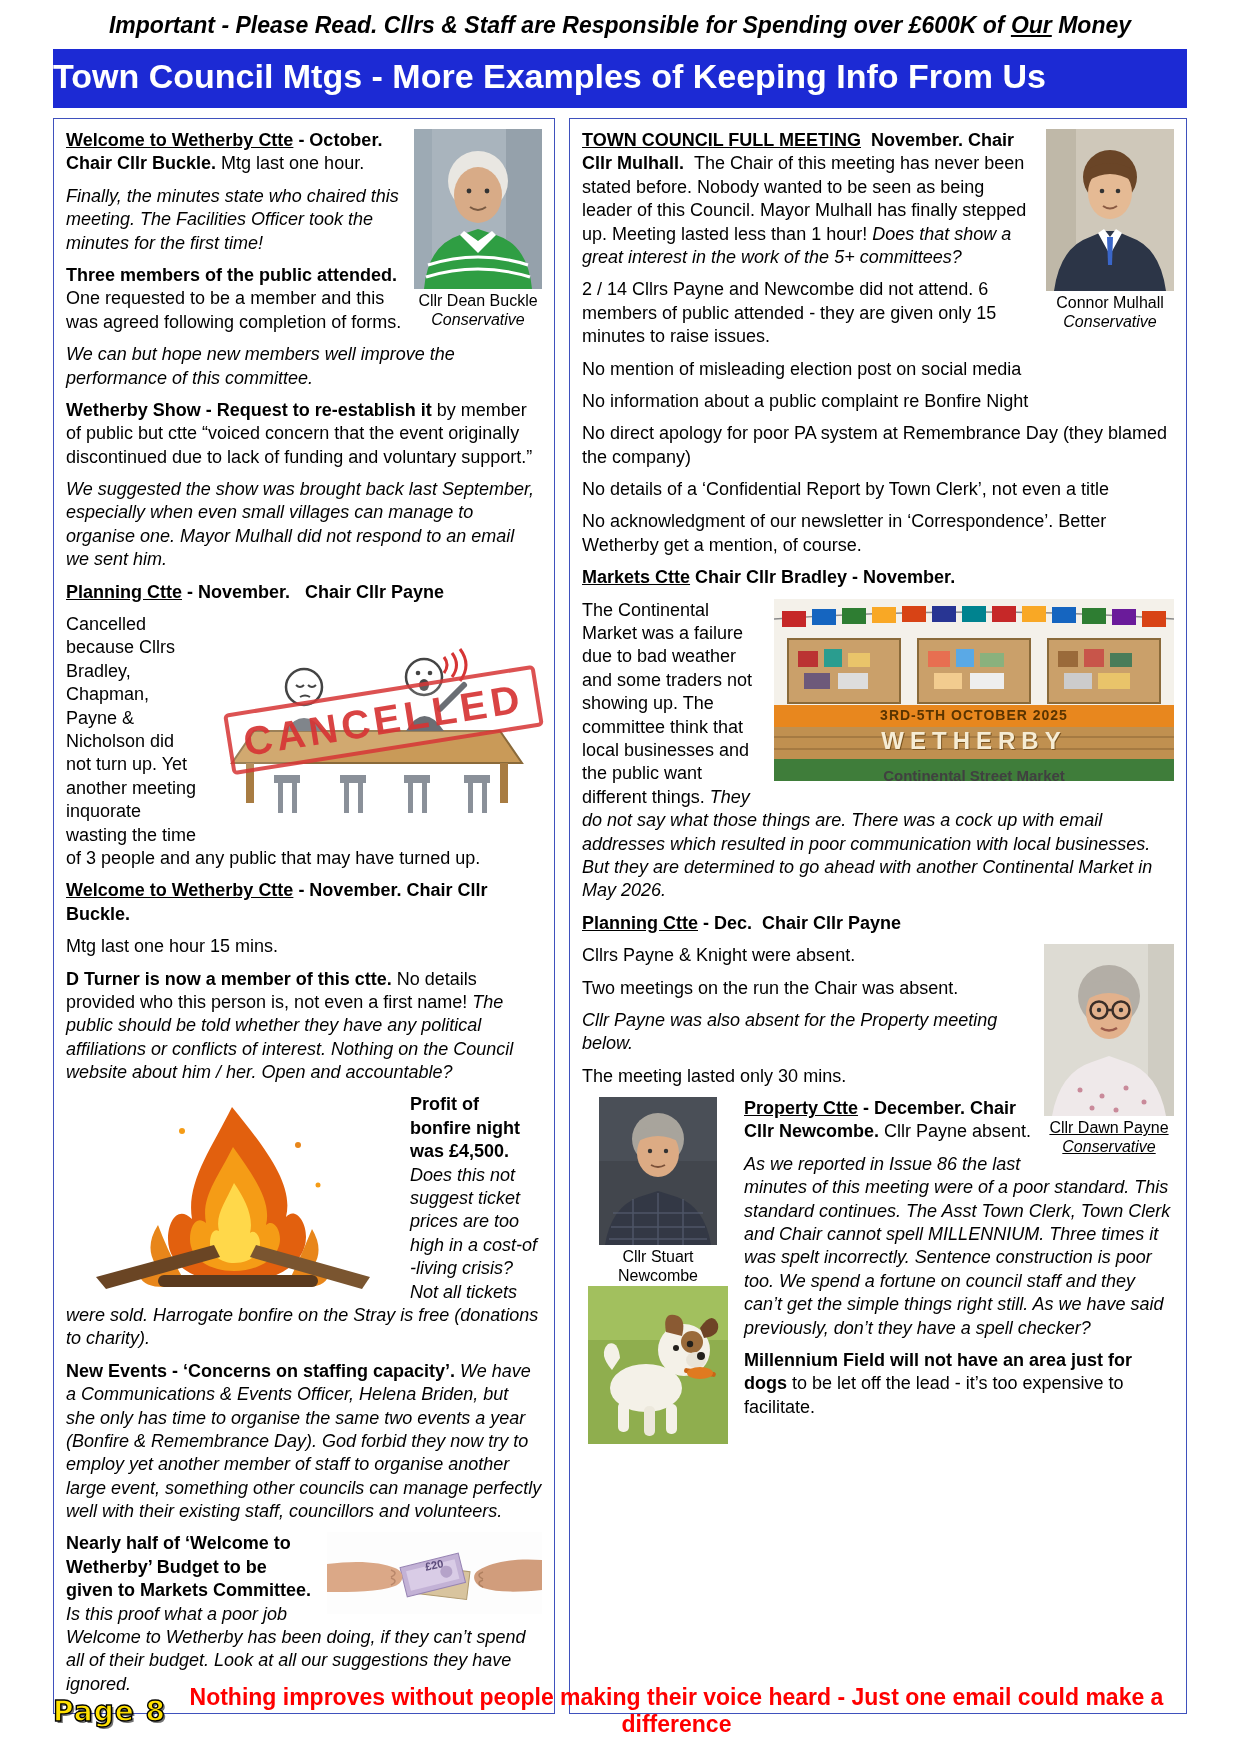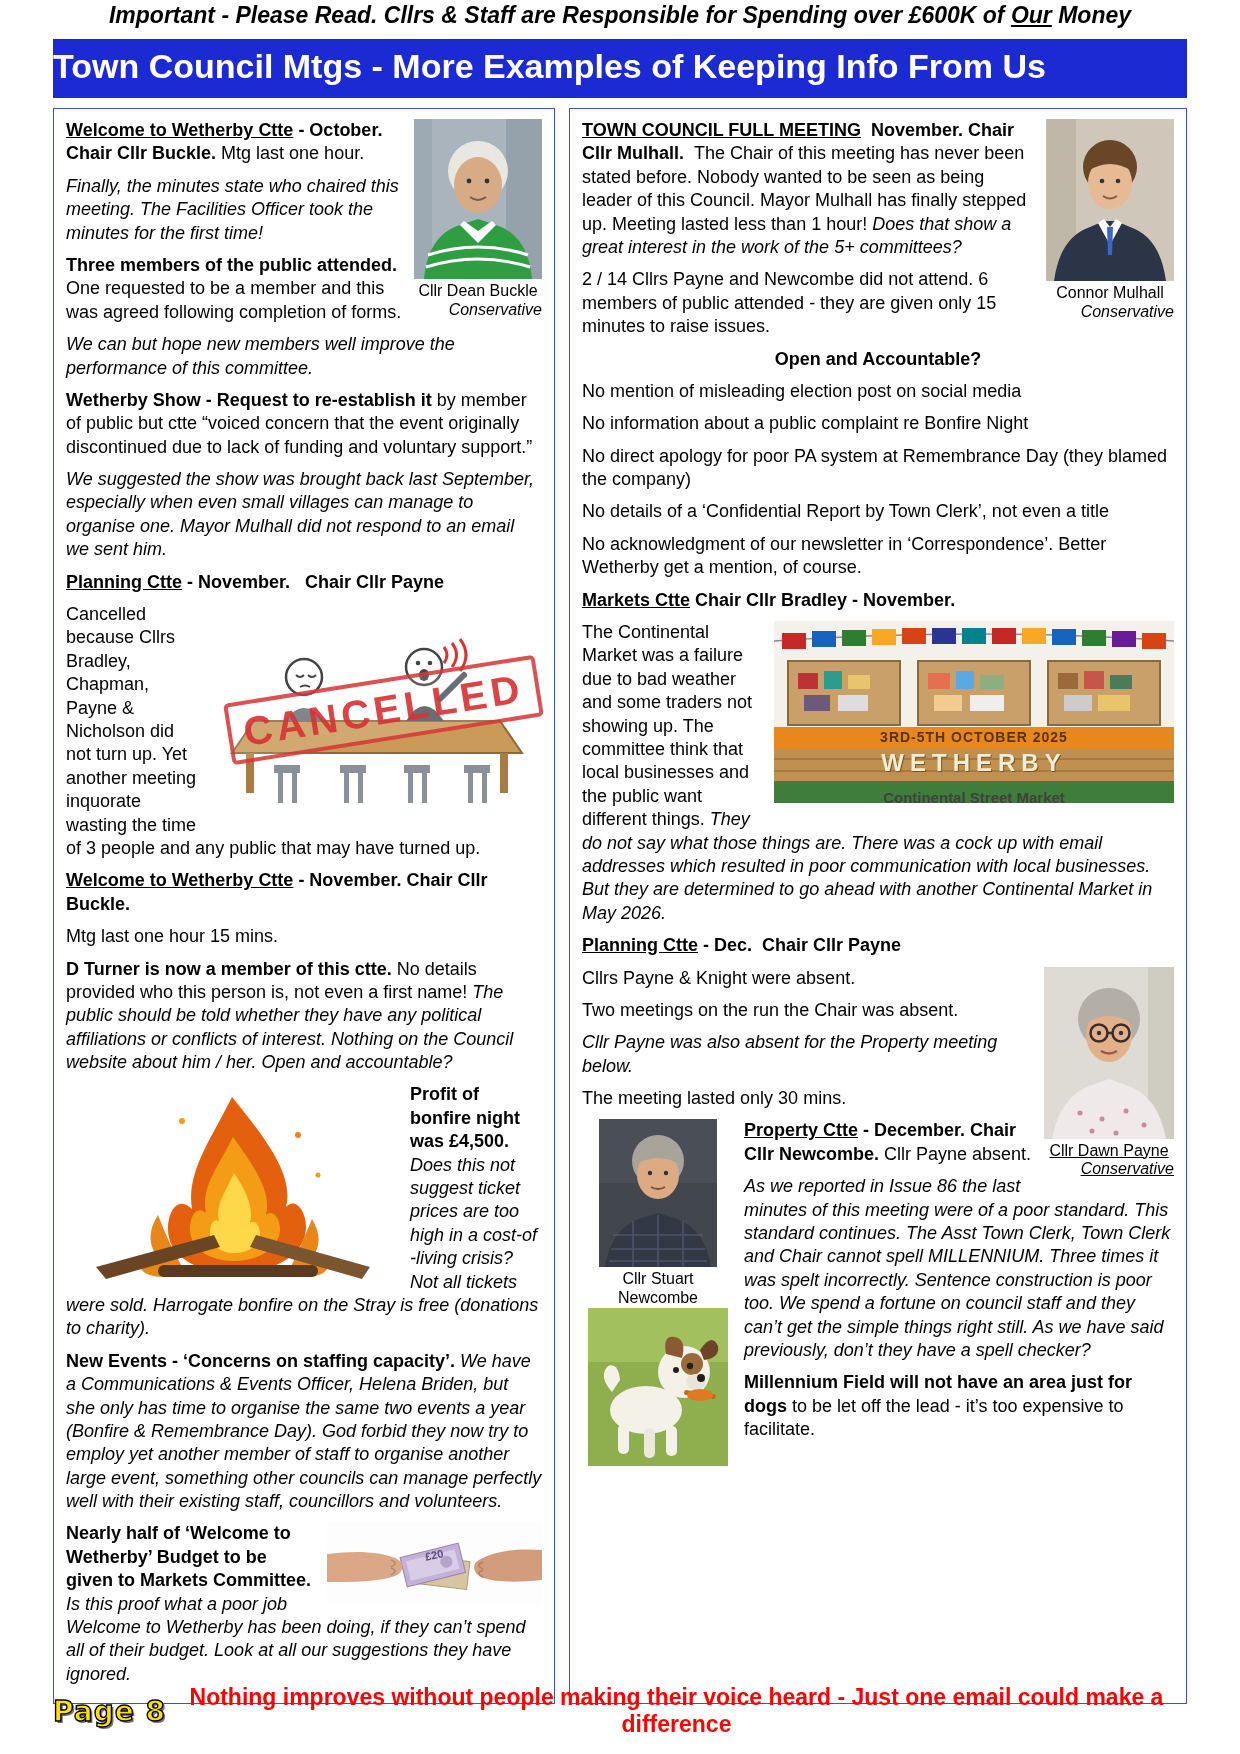--- a/index.html
+++ b/index.html
@@ -1,18 +1,18 @@
 <!DOCTYPE html>
 <html style="--banner-blue: #1c2ad4; --border-blue: #3f51bd; --footer-red: #ff0000; --page-num-yellow: #ffe000; --stamp-red: #d63434;"><head>
 <meta charset="utf-8">
 <style>
   * { margin:0; padding:0; box-sizing:border-box; }
   html,body { background:#ffffff; }
   body { width:1240px; font-family:"Liberation Sans", sans-serif; color:#000; }
-  .page { position:relative; width:1240px; height:1754px; overflow:hidden; padding:2px 53px 0; }
+  .page { position:relative; width:1240px; height:1754px; overflow:hidden; padding:12px 53px 0; }
 
   .top-strip { text-align:center; font-size:23px; font-weight:700; font-style:italic; margin-bottom:10px; }
   .top-strip .u { text-decoration:underline; }
 
   .title-banner { background:var(--banner-blue,#1c2ad4); color:#fff; font-weight:700; font-size:34px;
     text-align:left; padding:8px 0 12px; margin-bottom:10px; }
 
   .cols { display:flex; gap:14px; min-height:1396px; align-items:stretch; }
   .col { border:1px solid var(--border-blue,#3f51bd); padding:10px 12px 8px; font-size:18px; line-height:1.3; }
   .col-left { width:502px; }
@@ -22,21 +22,21 @@
   .seg-n {}
   .seg-b { font-weight:700; }
   .seg-i { font-style:italic; }
   .seg-bu { font-weight:700; text-decoration:underline; }
   .center-head { text-align:center; font-weight:700; margin-bottom:9px; }
   .clear { clear:both; }
 
   .fig { position:relative; }
   .fig svg { display:block; }
   .cap { text-align:center; font-size:16px; line-height:1.18; margin-top:3px; }
-  .cap-party { font-style:italic;text-align:right; }
+  .cap-party { font-style:italic; }
 
   .fig-buckle  { float:right; width:128px; margin:0 0 4px 10px; }
   .fig-mulhall { float:right; width:128px; margin:0 0 4px 10px; }
   .fig-payne   { float:right; width:130px; margin:0 0 4px 10px;text-decoration:underline; }
   .fig-cancelled { float:right; width:330px; height:212px; margin:0 0 6px 8px; }
   .fig-bonfire { float:left; width:334px; height:200px; margin:0 10px 4px 0; }
   .fig-money   { float:right; width:215px; height:82px; margin:0 0 4px 10px; }
   .fig-market  { float:right; width:400px; margin:0 0 6px 10px; }
   .photo-strip { float:left; width:152px; margin:0 10px 4px 0; }
   .photo-strip .fig { }
@@ -212,21 +212,20 @@
         </svg>
         <figcaption class="cap">
           <div>Connor Mulhall</div>
           <div class="cap-party">Conservative</div>
         </figcaption>
       </figure>
 
       <p class="para"><span class="seg-bu">TOWN COUNCIL FULL MEETING</span><span class="seg-b">&nbsp; November. Chair Cllr Mulhall.&nbsp; </span><span class="seg-n">The Chair of this meeting has never been stated before. Nobody wanted to be seen as being leader of this Council. Mayor Mulhall has finally stepped up. Meeting lasted less than 1 hour! </span><span class="seg-i">Does that show a great interest in the work of the 5+ committees?</span></p>
       <p class="para"><span class="seg-n">2 / 14 Cllrs Payne and Newcombe did not attend. 6 members of public attended - they are given only 15 minutes to raise issues.</span></p>
 
-      <p class="center-head">Open and Accountable?</p>
       <p class="para">No mention of misleading election post on social media</p>
       <p class="para">No information about a public complaint re Bonfire Night</p>
       <p class="para">No direct apology for poor PA system at Remembrance Day (they blamed the company)</p>
       <p class="para">No details of a ‘Confidential Report by Town Clerk’, not even a title</p>
       <p class="para">No acknowledgment of our newsletter in ‘Correspondence’. Better Wetherby get a mention, of course.</p>
 
       <p class="para"><span class="seg-bu">Markets Ctte</span><span class="seg-b"> Chair Cllr Bradley - November.</span></p>
 
       <figure class="fig fig-market">
         <svg width="400" height="182" viewBox="0 0 400 182">

